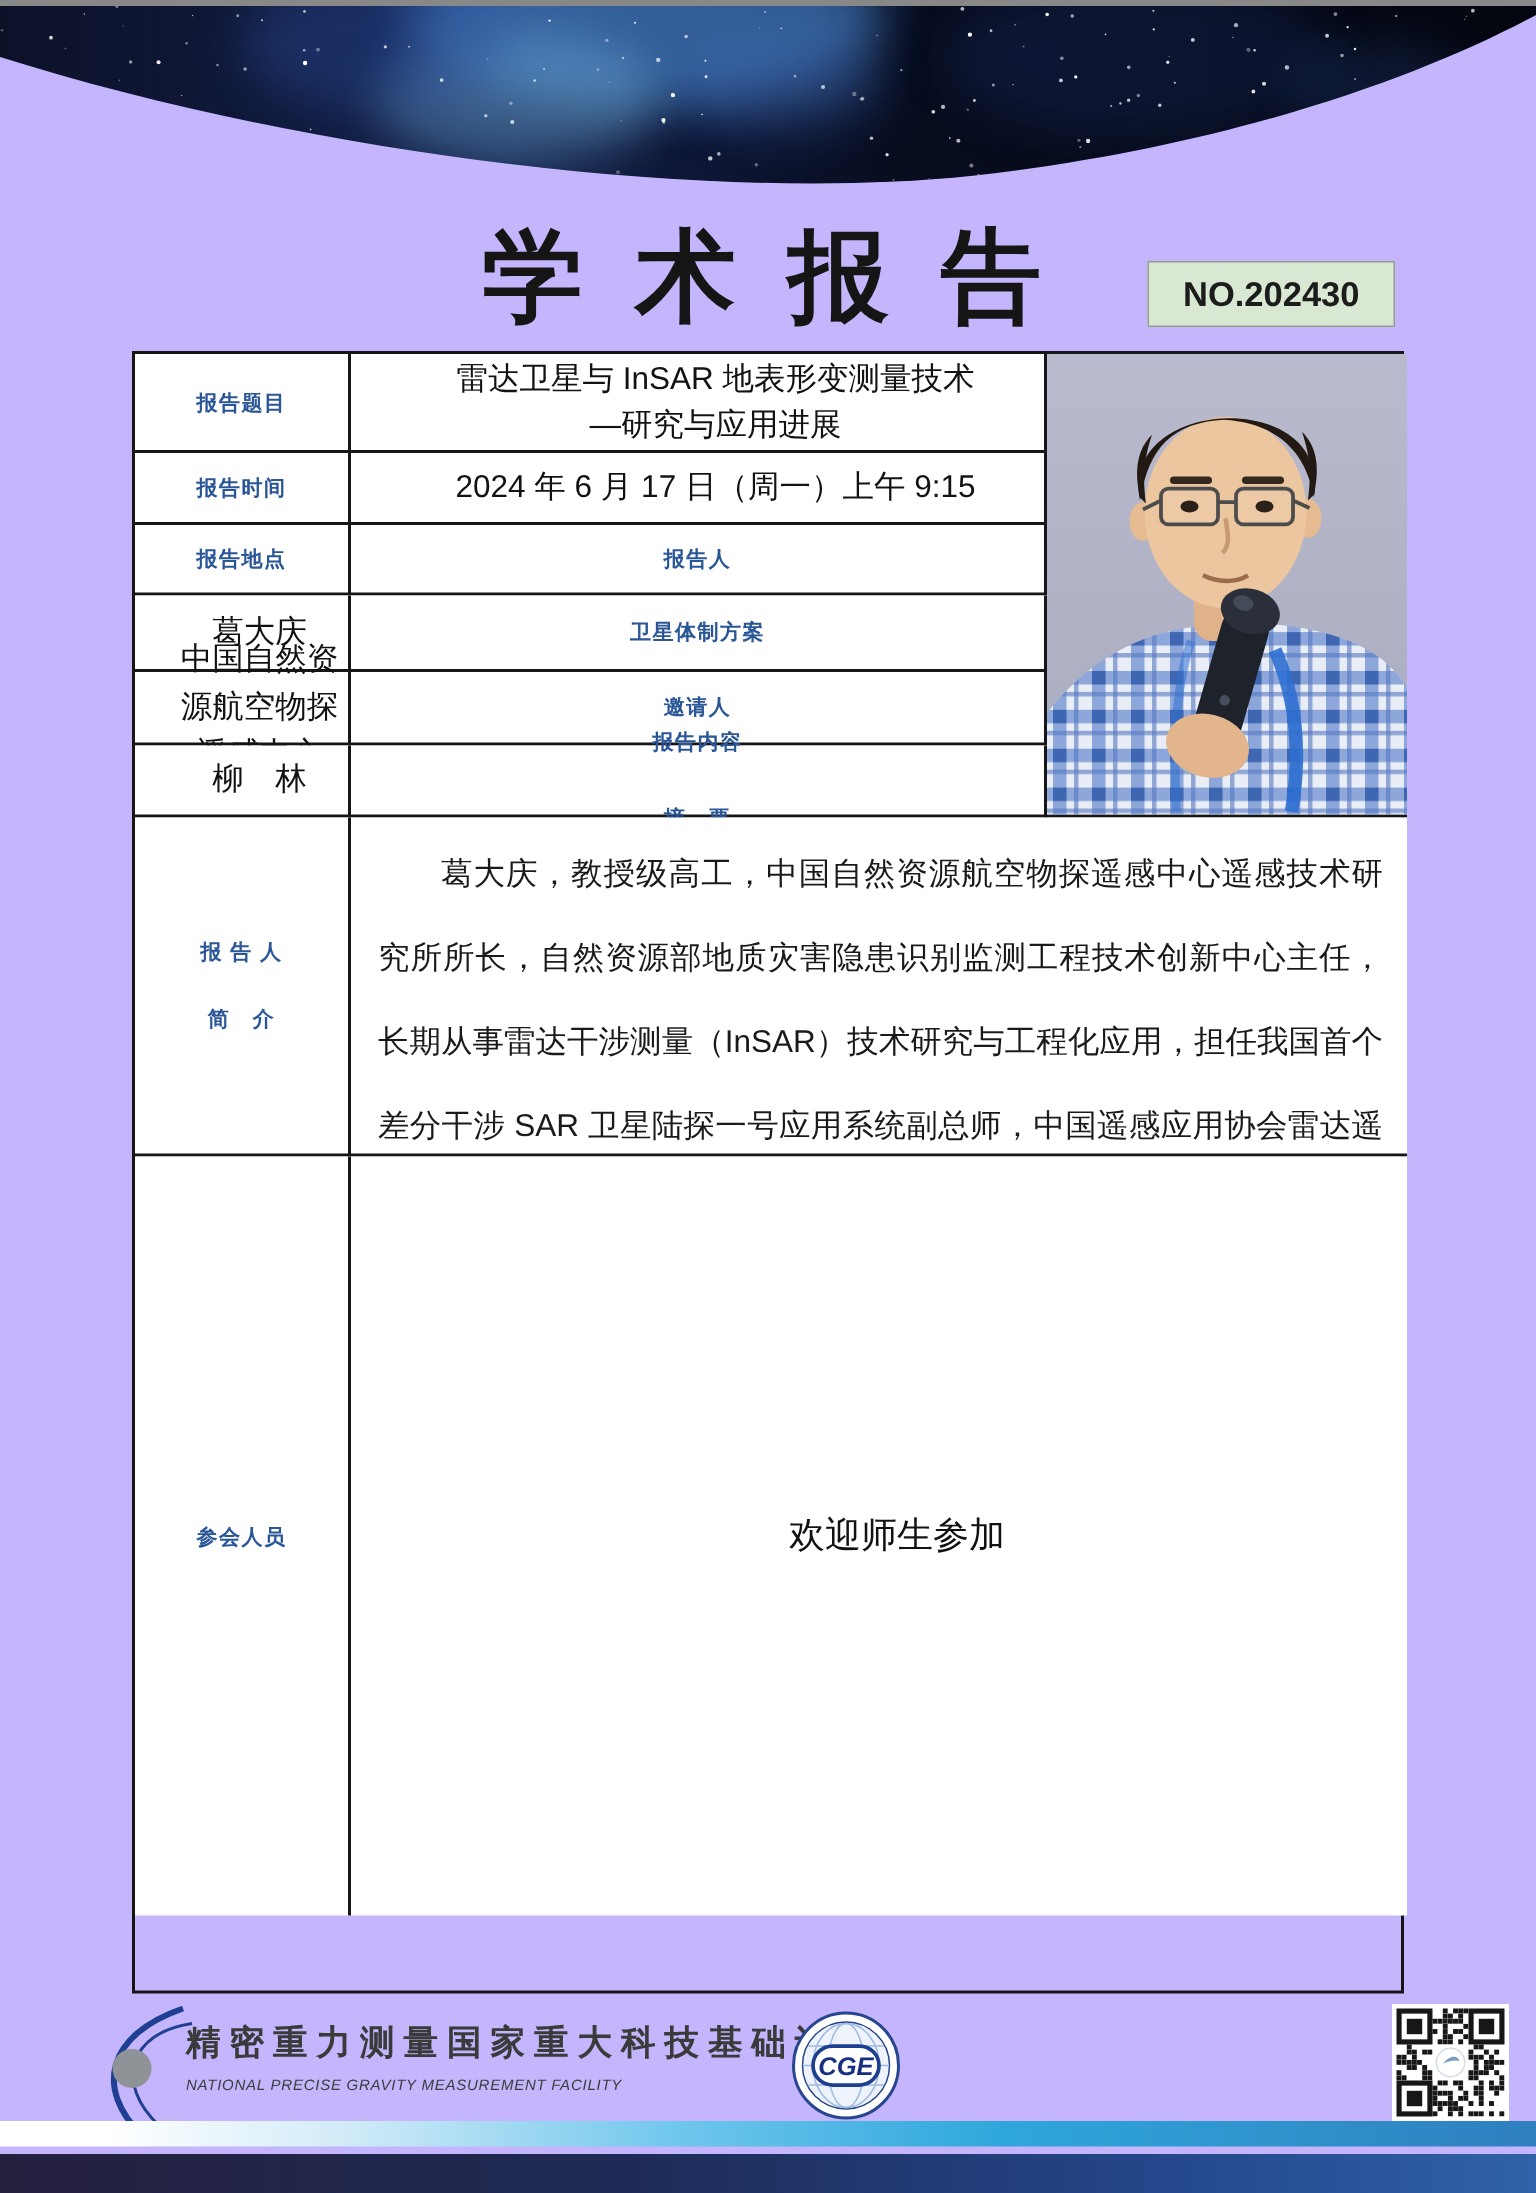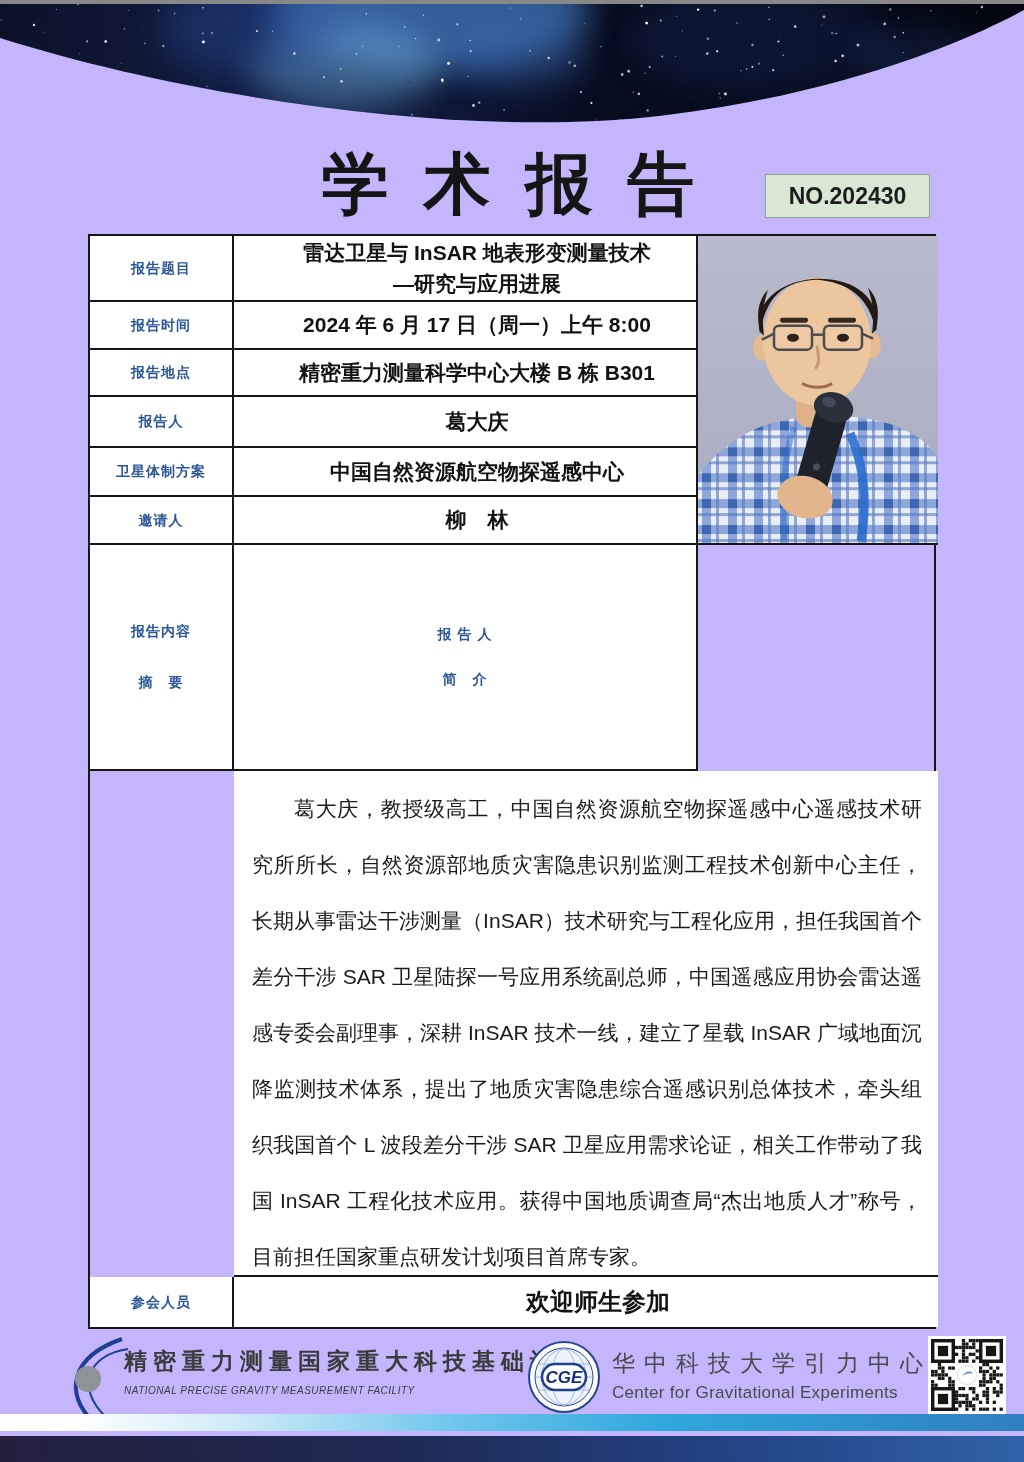--- a/index.html
+++ b/index.html
@@ -35,21 +35,21 @@
   }
   .cell { border-right:2px solid #161616; border-bottom:2px solid #161616; display:flex; align-items:center; justify-content:center; background:#fff; }
   .cell.no-r { border-right:none; }
   .cell.no-b { border-bottom:none; }
   .lbl {
     color:#2b5797; font-weight:700; font-size:14px; letter-spacing:1px;
     flex-direction:column; text-align:left; line-height:1.35;
   }
   .lbl .l2 { margin-top:32px; }
   .lbl.tight .l2 { margin-top:26px; }
-  .val { color:#121212; font-weight:700; font-size:21px; text-align:center; line-height:1.5; flex-direction:column;padding-left:24px; }
+  .val { color:#121212; font-weight:400; font-size:21px; text-align:center; line-height:1.5; flex-direction:column;padding-left:24px; }
   .val .sub { display:block; }
   .para {
     align-items:flex-start; justify-content:flex-start;
     padding:10px 16px 0 18px;
   }
   .para p {
     font-size:21px; color:#1a1a1a; line-height:56px;
     text-align:justify; text-indent:2em; width:100%;
   }
   .photo-cell { padding:0; overflow:hidden; }
@@ -350,24 +350,23 @@
           <ellipse cx="119" cy="170" rx="20" ry="15" fill="#2a2f3a"></ellipse>
           <ellipse cx="113" cy="166" rx="7" ry="5" fill="#4a5160" opacity="0.8"></ellipse>
           <circle cx="119" cy="232" r="3.5" fill="#474e5c"></circle>
         </g>
 
         <ellipse cx="107" cy="262" rx="28" ry="21" fill="#e2b58c" transform="rotate(14 107 262)"></ellipse>
       </svg>
     </div>
 
     <div class="cell lbl">报告时间</div>
-    <div class="cell val">2024 年 6 月 17 日（周一）上午 8:00</div>
+    <div class="cell val">2024 年 6 月 17 日（周一）上午 9:15</div>
 
     <div class="cell lbl">报告地点</div>
-    <div class="cell val">精密重力测量科学中心大楼 B 栋 B301</div>
 
     <div class="cell lbl">报告人</div>
     <div class="cell val">葛大庆</div>
 
     <div class="cell lbl">卫星体制方案</div>
     <div class="cell val">中国自然资源航空物探遥感中心</div>
 
     <div class="cell lbl">邀请人</div>
     <div class="cell val">柳　林</div>
 
@@ -408,24 +407,20 @@
         <ellipse cx="37" cy="37" rx="12" ry="28"></ellipse>
         <ellipse cx="37" cy="37" rx="22" ry="28"></ellipse>
         <line x1="9" y1="37" x2="65" y2="37"></line>
         <line x1="12" y1="24" x2="62" y2="24"></line>
         <line x1="12" y1="50" x2="62" y2="50"></line>
       </g>
       <rect x="15" y="24" width="44" height="26" rx="13" fill="#ffffff" stroke="#1d3f8f" stroke-width="2.5"></rect>
       <text x="37" y="43" text-anchor="middle" font-family="Liberation Sans, sans-serif" font-size="17" font-weight="bold" font-style="italic" fill="#16307d">CGE</text>
     </svg>
 
-    <div class="grav-text">
-      <div class="grav-cn">华中科技大学引力中心</div>
-      <div class="grav-en">Center for Gravitational Experiments</div>
-    </div>
 
     <svg class="qr" id="qr-svg" width="78" height="78" viewBox="0 0 78 78">
       <rect width="78" height="78" fill="#ffffff"></rect>
       <g id="qr-cells" fill="#171717">
           <rect x="33.86" y="3.00" width="3.26" height="3.26"></rect>
           <rect x="40.71" y="3.00" width="3.26" height="3.26"></rect>
           <rect x="44.14" y="3.00" width="3.26" height="3.26"></rect>
           <rect x="47.57" y="3.00" width="3.26" height="3.26"></rect>
           <rect x="33.86" y="6.43" width="3.26" height="3.26"></rect>
           <rect x="37.29" y="6.43" width="3.26" height="3.26"></rect>

